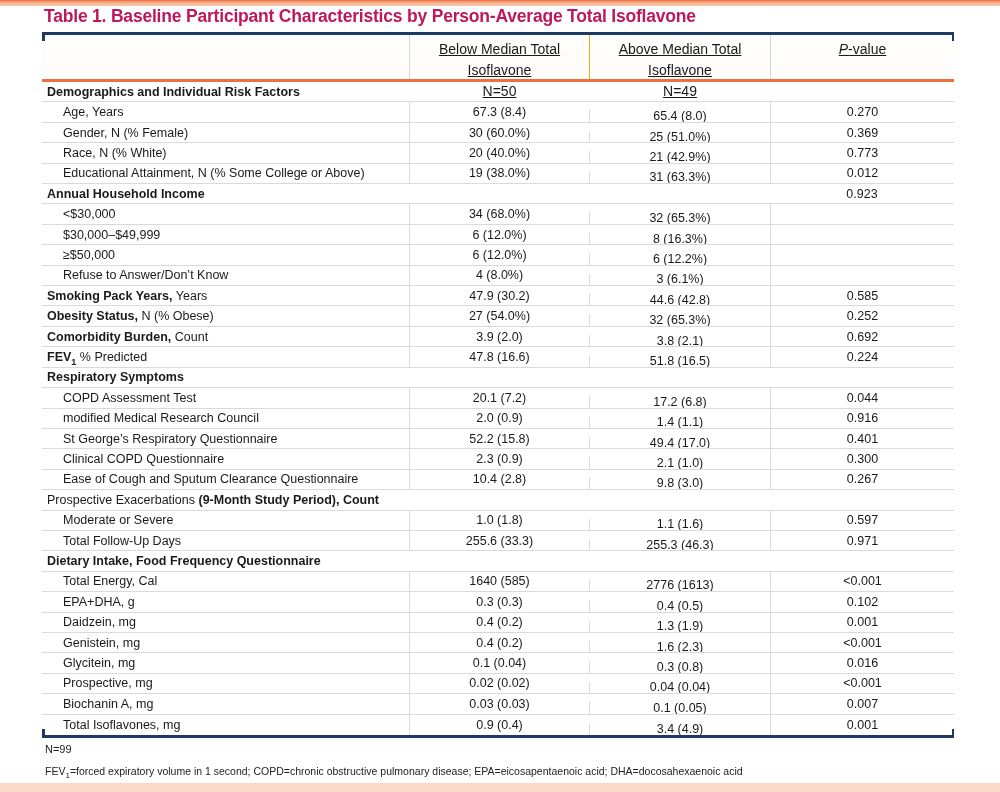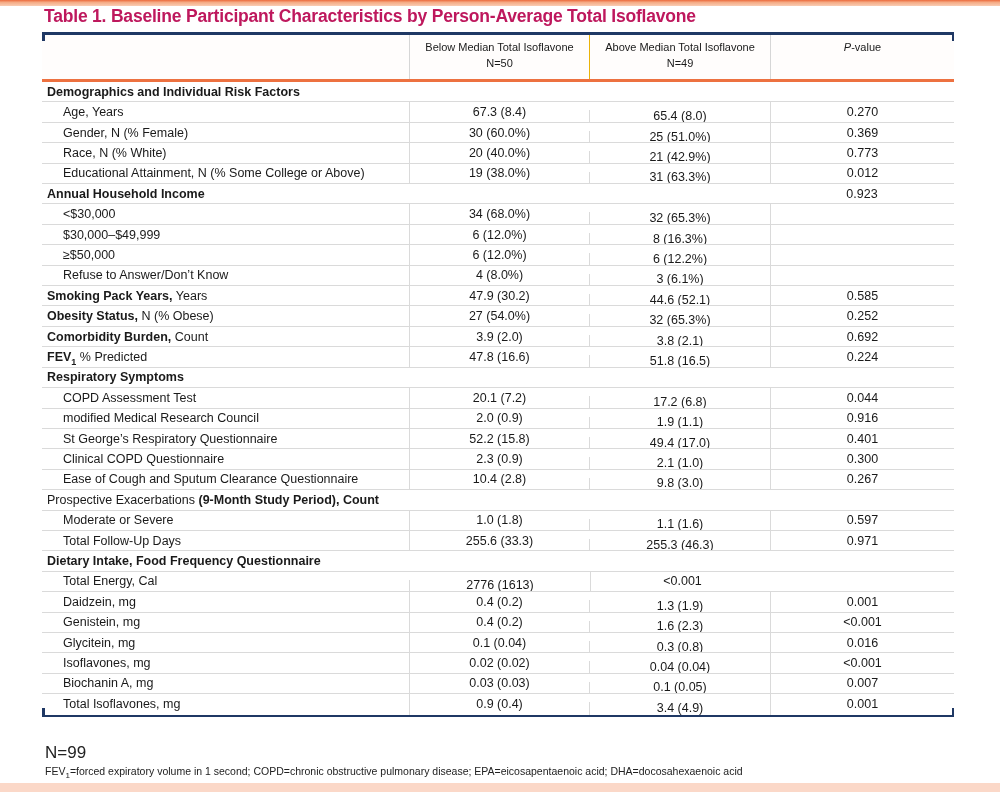--- a/index.html
+++ b/index.html
@@ -11,38 +11,38 @@
     background:linear-gradient(180deg,#ec6a3c 0%,#f5ab85 40%,#f9cdb4 100%);}
   .bottom-bar{position:absolute;left:0;bottom:0;width:1000px;height:9px;background:#fbd8c8;}
   .page-title{position:absolute;top:6px;left:44px;font-size:17.5px;font-weight:700;color:#be185d;letter-spacing:-0.2px;}
   .table-wrap{position:absolute;top:32px;left:42px;width:912px;}
   .bracket-top,.bracket-bottom{height:2.5px;background:#1f3864;position:relative;}
   .bracket-top::before,.bracket-top::after{content:"";position:absolute;top:0;width:2.5px;height:9px;background:#1f3864;}
   .bracket-top::before{left:0;} .bracket-top::after{right:0;}
   .bracket-bottom::before,.bracket-bottom::after{content:"";position:absolute;bottom:0;width:2.5px;height:9px;background:#1f3864;}
   .bracket-bottom::before{left:0;} .bracket-bottom::after{right:0;}
   .header-row{display:flex;height:44.5px;box-sizing:border-box;background:#fffdfc;}
-  .hcell{box-sizing:border-box;text-align:center;font-size:11px;line-height:1.5;padding-top:4px;}
+  .hcell{box-sizing:border-box;text-align:center;font-size:14px;line-height:1.5;padding-top:4px;text-decoration:underline;}
   .hc0{width:367px;}
   .hc1{width:180px;border-left:1px solid #d6d6d6;}
   .hc2{width:181px;border-left:1px solid #eab308;}
   .hc3{width:184px;border-left:1px solid #d6d6d6;}
   .orange-rule{height:3px;background:#ed7140;}
   .trow{display:flex;height:20.42px;box-sizing:border-box;border-bottom:1px solid #dadada;font-size:12.5px;align-items:stretch;background:#fff;}
   .trow:last-child{border-bottom:none;}
   .cell{box-sizing:border-box;display:flex;align-items:center;overflow:hidden;}
   .lcell{width:367px;padding-left:5px;white-space:nowrap;}
   .lcell.indent{padding-left:21px;}
   .vcell{justify-content:center;border-left:1px solid #dadada;}
   .v1{width:180px;} .v2{width:181px;margin-top:8px;} .v3{width:184px;}
   .section .lcell{width:728px;font-weight:700;}
   .section .vcell{border-left:none;}
   sub{font-size:9px;line-height:0;}
   .it{font-style:italic;}
-  .n-note{position:absolute;left:45px;top:743px;font-size:17px;color:#222;}
+  .n-note{position:absolute;left:45px;top:743px;font-size:11px;color:#222;}
   .footnote{position:absolute;left:45px;top:765px;font-size:10.5px;color:#222;white-space:nowrap;}
   .footnote sub{font-size:8px;}
 </style>
 </head>
 <body>
 
 <div class="page">
   <div class="top-bar"></div>
   <div class="page-title">Table 1. Baseline Participant Characteristics by Person-Average Total Isoflavone</div>
 
@@ -139,21 +139,21 @@
           </div>
           <div class="cell vcell v1">4 (8.0%)</div>
           <div class="cell vcell v2">3 (6.1%)</div>
           <div class="cell vcell v3"></div>
         </div>
         <div class="trow">
           <div class="cell lcell">
             <span><span style="font-weight: 700;">Smoking Pack Years,</span><span> Years</span></span>
           </div>
           <div class="cell vcell v1">47.9 (30.2)</div>
-          <div class="cell vcell v2">44.6 (52.1)</div>
+          <div class="cell vcell v2">44.6 (42.8)</div>
           <div class="cell vcell v3">0.585</div>
         </div>
         <div class="trow">
           <div class="cell lcell">
             <span><span style="font-weight: 700;">Obesity Status,</span><span> N (% Obese)</span></span>
           </div>
           <div class="cell vcell v1">27 (54.0%)</div>
           <div class="cell vcell v2">32 (65.3%)</div>
           <div class="cell vcell v3">0.252</div>
         </div>
@@ -185,21 +185,21 @@
           </div>
           <div class="cell vcell v1">20.1 (7.2)</div>
           <div class="cell vcell v2">17.2 (6.8)</div>
           <div class="cell vcell v3">0.044</div>
         </div>
         <div class="trow">
           <div class="cell lcell indent">
             <span><span>modified Medical Research Council</span></span>
           </div>
           <div class="cell vcell v1">2.0 (0.9)</div>
-          <div class="cell vcell v2">1.9 (1.1)</div>
+          <div class="cell vcell v2">1.4 (1.1)</div>
           <div class="cell vcell v3">0.916</div>
         </div>
         <div class="trow">
           <div class="cell lcell indent">
             <span><span>St George’s Respiratory Questionnaire</span></span>
           </div>
           <div class="cell vcell v1">52.2 (15.8)</div>
           <div class="cell vcell v2">49.4 (17.0)</div>
           <div class="cell vcell v3">0.401</div>
         </div>
@@ -244,22 +244,31 @@
         <div class="trow section">
           <div class="cell lcell">
             <span><span style="font-weight: 700;">Dietary Intake,</span><span> Food Frequency Questionnaire</span></span>
           </div>
           <div class="cell vcell v3"></div>
         </div>
         <div class="trow">
           <div class="cell lcell indent">
             <span><span>Total Energy, Cal</span></span>
           </div>
+          <div class="cell vcell v1">1640 (585)</div>
           <div class="cell vcell v2">2776 (1613)</div>
           <div class="cell vcell v3">&lt;0.001</div>
+        </div>
+        <div class="trow">
+          <div class="cell lcell indent">
+            <span><span>EPA+DHA, g</span></span>
+          </div>
+          <div class="cell vcell v1">0.3 (0.3)</div>
+          <div class="cell vcell v2">0.4 (0.5)</div>
+          <div class="cell vcell v3">0.102</div>
         </div>
         <div class="trow">
           <div class="cell lcell indent">
             <span><span>Daidzein, mg</span></span>
           </div>
           <div class="cell vcell v1">0.4 (0.2)</div>
           <div class="cell vcell v2">1.3 (1.9)</div>
           <div class="cell vcell v3">0.001</div>
         </div>
         <div class="trow">
@@ -273,21 +282,21 @@
         <div class="trow">
           <div class="cell lcell indent">
             <span><span>Glycitein, mg</span></span>
           </div>
           <div class="cell vcell v1">0.1 (0.04)</div>
           <div class="cell vcell v2">0.3 (0.8)</div>
           <div class="cell vcell v3">0.016</div>
         </div>
         <div class="trow">
           <div class="cell lcell indent">
-            <span><span>Isoflavones, mg</span></span>
+            <span><span>Prospective, mg</span></span>
           </div>
           <div class="cell vcell v1">0.02 (0.02)</div>
           <div class="cell vcell v2">0.04 (0.04)</div>
           <div class="cell vcell v3">&lt;0.001</div>
         </div>
         <div class="trow">
           <div class="cell lcell indent">
             <span><span>Biochanin A, mg</span></span>
           </div>
           <div class="cell vcell v1">0.03 (0.03)</div>

